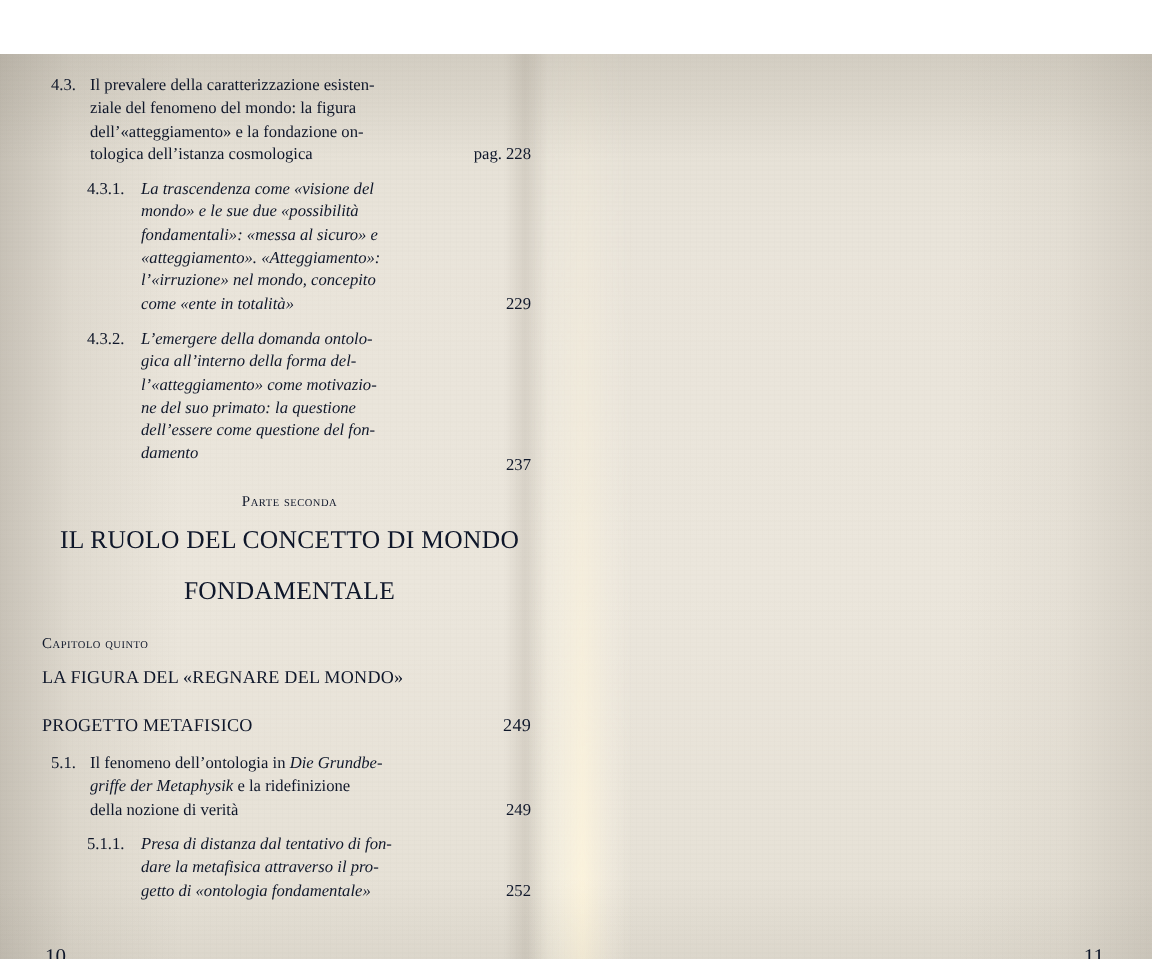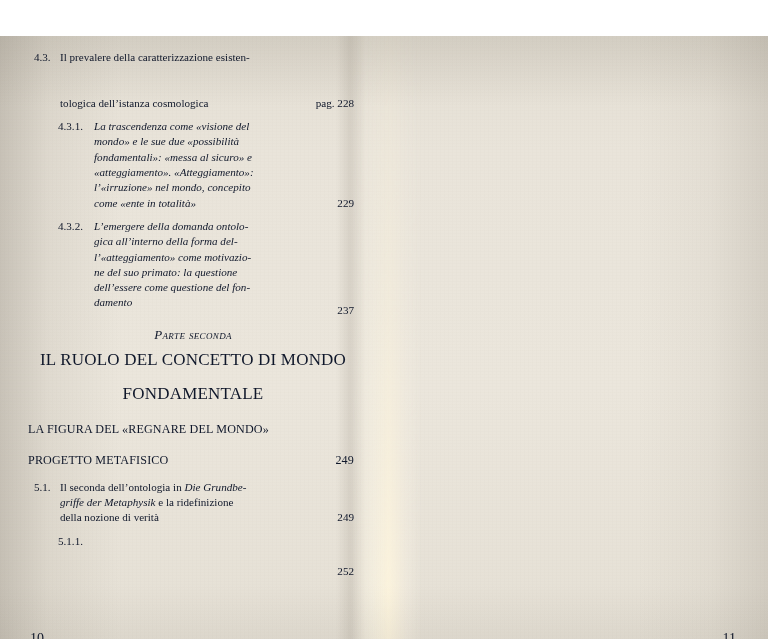--- a/index.html
+++ b/index.html
@@ -121,22 +121,21 @@
     right: -2px;
     white-space: nowrap;
     font-style: normal;
   }
   .pg-in-left  { right: 4px; }
 
   
   .part-label, .chap-label {
     font-variant: small-caps;
     letter-spacing: .35px;
-    font-size: 13px;
-    font-style: italic;
+    font-size: 10px;
   }
   .part-label {
     text-align: center;
     margin: 16px 0 9px 0;
   }
   .part-title {
     text-align: center;
     font-size: 17px;
     line-height: 17px;
     letter-spacing: .2px;
@@ -179,46 +178,48 @@
   <div class="gutter-glow"></div>
   <div class="vignette-left"></div>
   <div class="vignette-right"></div>
   <div class="vignette-top"></div>
   <div class="vignette-bottom"></div>
 
   <div class="page page-left">
     <div class="content content-left" id="left-col">
         <div class="entry lvl1">
           <span class="num">4.3.</span>
-          <span class="txt"><span>Il prevalere della caratterizzazione esisten-</span><br><br><br><span>tologica dell’istanza cosmologica</span></span>
+          <span class="txt"><span>Il prevalere della caratterizzazione esisten-</span><br><span>ziale del fenomeno del mondo: la figura</span><br><span>dell’«atteggiamento» e la fondazione on-</span><br><span>tologica dell’istanza cosmologica</span></span>
           <span class="pg pg-in-left" style="top: 45.9px;">pag. 228</span>
         </div>
         <div class="entry lvl2">
           <span class="num">4.3.1.</span>
           <span class="txt"><span>La trascendenza come «visione del</span><br><span>mondo» e le sue due «possibilità</span><br><span>fondamentali»: «messa al sicuro» e</span><br><span>«atteggiamento». «Atteggiamento»:</span><br><span>l’«irruzione» nel mondo, concepito</span><br><span>come «ente in totalità»</span></span>
           <span class="pg pg-in-left" style="top: 76.5px;">229</span>
         </div>
         <div class="entry lvl2">
           <span class="num">4.3.2.</span>
           <span class="txt"><span>L’emergere della domanda ontolo-</span><br><span>gica all’interno della forma del-</span><br><span>l’«atteggiamento» come motivazio-</span><br><span>ne del suo primato: la questione</span><br><span>dell’essere come questione del fon-</span><br><span>damento</span></span>
           <span class="pg pg-in-left" style="top: 84px;">237</span>
         </div>
         <div class="part-label">Parte seconda</div>
         <div class="part-title"><span>IL RUOLO DEL CONCETTO DI MONDO</span><br><br><span>FONDAMENTALE</span></div>
+        <div class="chap-label">Capitolo quinto</div>
         <div class="chap-title">
           <span class="txt-block"><span>LA FIGURA DEL «REGNARE DEL MONDO»</span><br><br><span>PROGETTO METAFISICO</span></span>
           <span class="pg pg-in-left" style="top: 31.2px;">249</span>
         </div>
         <div class="entry lvl1">
           <span class="num">5.1.</span>
-          <span class="txt"><span>Il seconda dell’ontologia in </span><span class="it">Die Grundbe-</span><br><span class="it">griffe der Metaphysik</span><span> e la ridefinizione</span><br><span>della nozione di verità</span></span>
+          <span class="txt"><span>Il fenomeno dell’ontologia in </span><span class="it">Die Grundbe-</span><br><span class="it">griffe der Metaphysik</span><span> e la ridefinizione</span><br><span>della nozione di verità</span></span>
           <span class="pg pg-in-left" style="top: 30.6px;">249</span>
         </div>
         <div class="entry lvl2">
           <span class="num">5.1.1.</span>
+          <span class="txt"><span>Presa di distanza dal tentativo di fon-</span><br><span>dare la metafisica attraverso il pro-</span><br><span>getto di «ontologia fondamentale»</span></span>
           <span class="pg pg-in-left" style="top: 30.6px;">252</span>
         </div>
       </div>
     <div class="folio folio-left">10</div>
   </div>
 
   <div class="page page-right">
 
     <div class="folio folio-right">11</div>
   </div>

